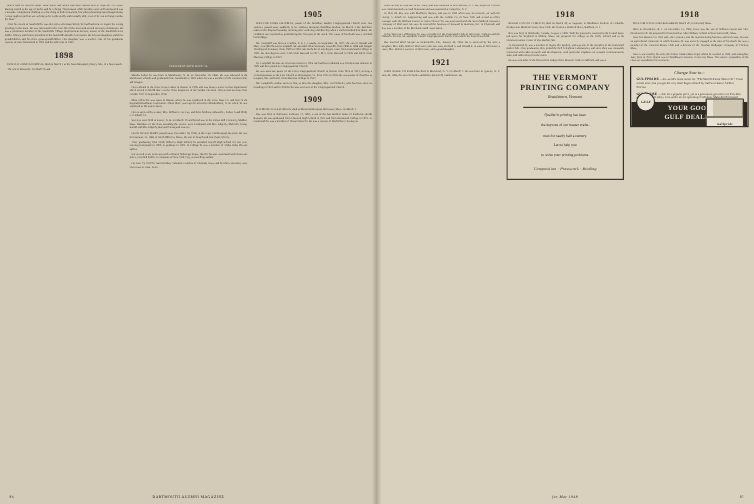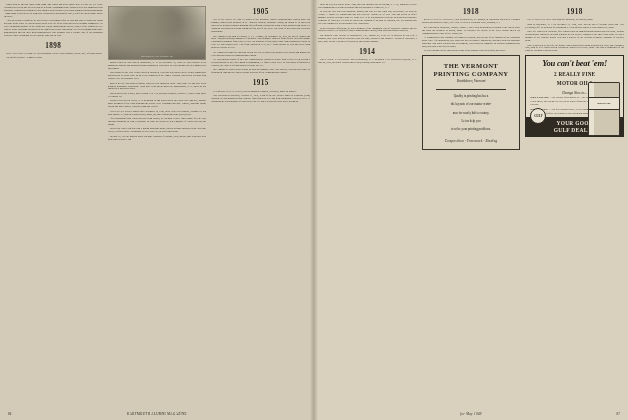--- a/index.html
+++ b/index.html
@@ -185,40 +185,40 @@
         <p></p>
       </div>
 
       <div class="col">
         <div class="year">1905</div>
         <p>WILLIAM JONES CHAPMAN, pastor of the Boothbay Harbor Congregational Church since last summer, passed away suddenly in St. Andrews Hospital, Boothbay Harbor, on March 4. He had been taken to the hospital Saturday morning after suffering a broken hip when a truck knocked him down. He condition was reported as good during the first part of the week. The cause of his death was a cerebral hemorrhage.</p>
         <p>Mr. Campbell was born at Caribou, P. E. I., Canada, on September 18, 1877, the son of Donald and Mary Ann (McPherson) Campbell. He attended Allan Seminary Ursuville from 1898 to 1898 and Bangor Theological Seminary from 1900 to 1903. His bachelor of arts degree came from Dartmouth College in 1903. He also degrees were A.M. from Harvard in 1917, M.A. from Harvard in 1918 and Ed.D. from Marietta College in 1937.</p>
         <p>Dr. Campbell became an American citizen in 1912. He had been ordained as a Presbyterian minister in 1903 and then joined its Congregational Church.</p>
         <p>He was associate pastor of the First Congregational Church in Detroit from 1912 to 1914, serving a second pastorate at the First Church at Bennington, Vt. from 1914 to 1918. He was pastor of churches at Eastport, Me. and Ed.D. from Marietta College in 1937.</p>
         <p>Mr. Campbell's widow survives him, as does his daughter, Mrs. Carl Wheeler, who has been since its founding in 1944 and in 1946 he became secretary of the Congregational Church.</p>
-        <div class="year">1915</div>
+        <div class="year">1909</div>
         <p>RAYMOND DALE RAWSON, died at Memorial Hospital, Worcester, Mass. on March 1.</p>
         <p>Ray was born in Worcester, February 11, 1891, a son of the late Herbert James of Katherine (Ford) Rawson. He was graduated from Classical High School in 1911 and from Dartmouth College in 1915. At Dartmouth he was a member of Theta Delta Chi. He was a veteran of World War I, having its</p>
       </div>
 
     </div>
 
     <div class="folio l">86</div>
     <div class="footcenter">DARTMOUTH ALUMNI MAGAZINE</div>
   </div>
 
   <div class="sheet right">
     <div class="cols">
 
       <div class="col">
         <p>entire an tire) as a private in the Army, and was entrained in Fort Slocum, N. Y. He, began on 1918 he was commissioned a second lieutenant and was stationed at Camp Dix, N. J.</p>
         <p>In 1923 the Ray was with Marlboro, Barons, and was in 1925 when was, on acoustic, air with the George A. Smith Co. Engineering and was with the Aurbon Co. of New York and served as office manager with the William Evans Co. From 1933-37 he was associated with the Stern Medical Insurance Company of Worcester. He says he entered the business of Steward &amp; Harrison, Inc. in Plymouth and Ray was a member of the Mechanics Hall Association.</p>
         <p>In his Worcester affiliations, he was a member of the Dartmouth Club of Worcester Amherst and the Philatelic Society. He attended Central Congregational Church, from which his funeral was held.</p>
         <p>Ray married Ethel Steeper at Jacksonville, Fla., January 29, 1918. He is survived by his wife a daughter, Mrs. Sally Roth of Worcester; also two sons, Richard S. and Donald E. in sons of Worcester; a sister, Mrs. Helene Lawrence of Worcester, and a grand daughter.</p>
-        <div class="year">1914</div>
+        <div class="year">1921</div>
         <p>JOHN JESSIE YATENHOUSE died in Memorial, N. Y. on March 7. He was born in Queens, N. Y. June 29, 1896, the son of Charles and Helen (Heinrich) Vandermore. He</p>
       </div>
 
       <div class="col">
         <div class="year">1918</div>
         <p>ROGER CONANT CORLTON, died on March 20, at Augustin, in Blackburn Pavilion of Columbia Presbyterian Medical Center, New York. He lived at a Bedrock Place, Radburn, N. J.</p>
         <p>Roy was born in Brookside, Canada, August 3, 1899. With his parents he returned to the United States and spent his boyhood in Milton, Mass. He prepared for college at the Kelly School and at the Communications Center of Rye Harbor, Me.</p>
         <p>At Dartmouth he was a member of Sigma Phi Epsilon, and was one of the founders of the Dartmouth Radio Club. After graduation, Roy joined the Bell Telephone Laboratories, and since then was constantly concerned with radio research and development, with particular emphasis on aviation communication, radar, and radio relays for television.</p>
         <p>He was a member of the Benevolent Lodge of the Masonic Order in Milford, and was a</p>
 
@@ -238,25 +238,20 @@
 
       <div class="col">
         <div class="year">1918</div>
         <p>WILLIAM DAVIS GOFF died suddenly March 20, in Concord, Mass.</p>
         <p>Born in Providence, R. I. on December 13, 1902, Dave was the son of William David and Alice (Newhan) Goff. He prepared for Dartmouth at Aden Military School at West Somerville, Mass.</p>
         <p>Dave left Hanover in 1924 and, after ventures into the manufacturing business and real estate, became an agricultural contractor in which business he was actively engaged at the time of his death. He was a member of the Concord Rotary Club and a director of the Newhan Wallpaper Company of Chelsea, Mass.</p>
         <p>Dave is survived by his wife, the former Gladys MacGregor whom he married in 1929, and a daughter, Jane, born in 1931. Burial was in Woodlawn Cemetery in Everett, Mass. The sincere sympathies of the class are extended to his survivors.</p>
         <p></p>
 
         <div class="ad ad-gulf">
-          <div class="gulf-top">
-            <div class="gulf-head">You can't beat 'em!</div>
-            <div class="gulf-sub">2 REALLY FINE</div>
-            <div class="gulf-sub">MOTOR OILS</div>
-          </div>
           <div class="gulf-change">Change Now to—</div>
           <div class="gulf-can">
             <div class="band">Gulfpride</div>
           </div>
           <div class="gulf-rows">
             <div class="gulf-row">
               <span><b>GULFPRIDE</b>
               <span>—the world's finest motor oil. "The World's Finest Motor Oil." Costs a little more, but you get the very best! Super-refined by Gulf's exclusive Alchlor Process.</span></span>
             </div>
             <div class="gulf-row">

